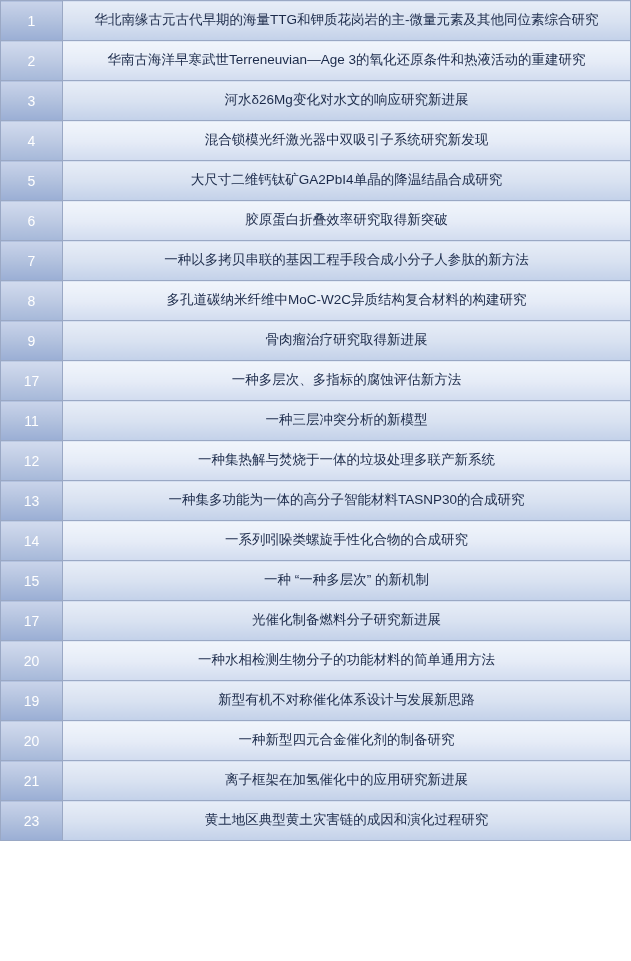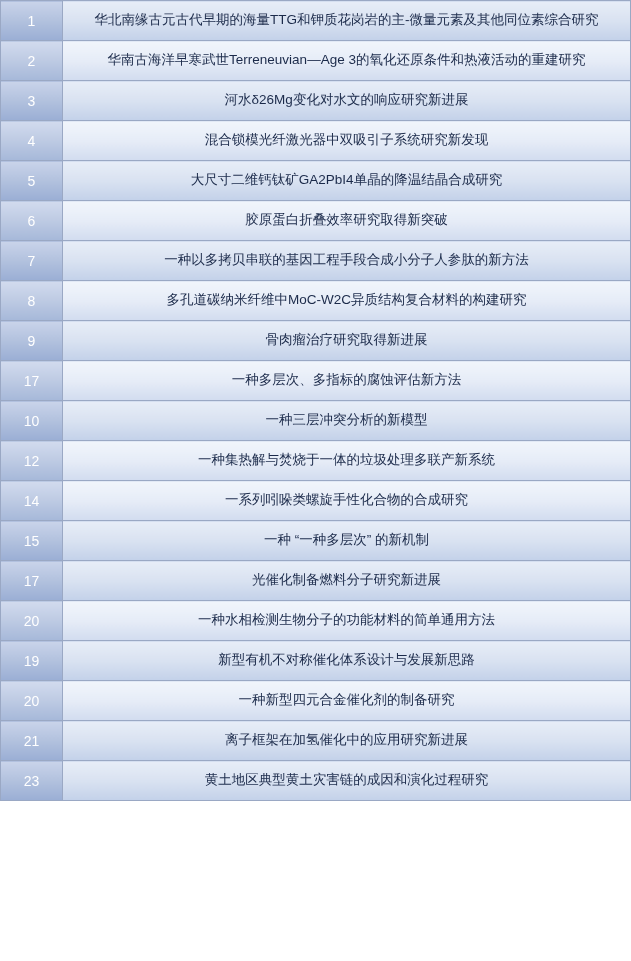--- a/index.html
+++ b/index.html
@@ -95,26 +95,30 @@
     </tr>
     <tr class="shade-a">
       <td class="idx-cell">9</td>
       <td class="title-cell">骨肉瘤治疗研究取得新进展</td>
     </tr>
     <tr class="shade-b">
       <td class="idx-cell">17</td>
       <td class="title-cell">一种多层次、多指标的腐蚀评估新方法</td>
     </tr>
     <tr class="shade-a">
-      <td class="idx-cell">10</td>
+      <td class="idx-cell">11</td>
       <td class="title-cell">一种三层冲突分析的新模型</td>
     </tr>
     <tr class="shade-b">
       <td class="idx-cell">12</td>
       <td class="title-cell">一种集热解与焚烧于一体的垃圾处理多联产新系统</td>
+    </tr>
+    <tr class="shade-a">
+      <td class="idx-cell">13</td>
+      <td class="title-cell">一种集多功能为一体的高分子智能材料TASNP30的合成研究</td>
     </tr>
     <tr class="shade-b">
       <td class="idx-cell">14</td>
       <td class="title-cell">一系列吲哚类螺旋手性化合物的合成研究</td>
     </tr>
     <tr class="shade-a">
       <td class="idx-cell">15</td>
       <td class="title-cell">一种 “一种多层次” 的新机制</td>
     </tr>
     <tr class="shade-a">

